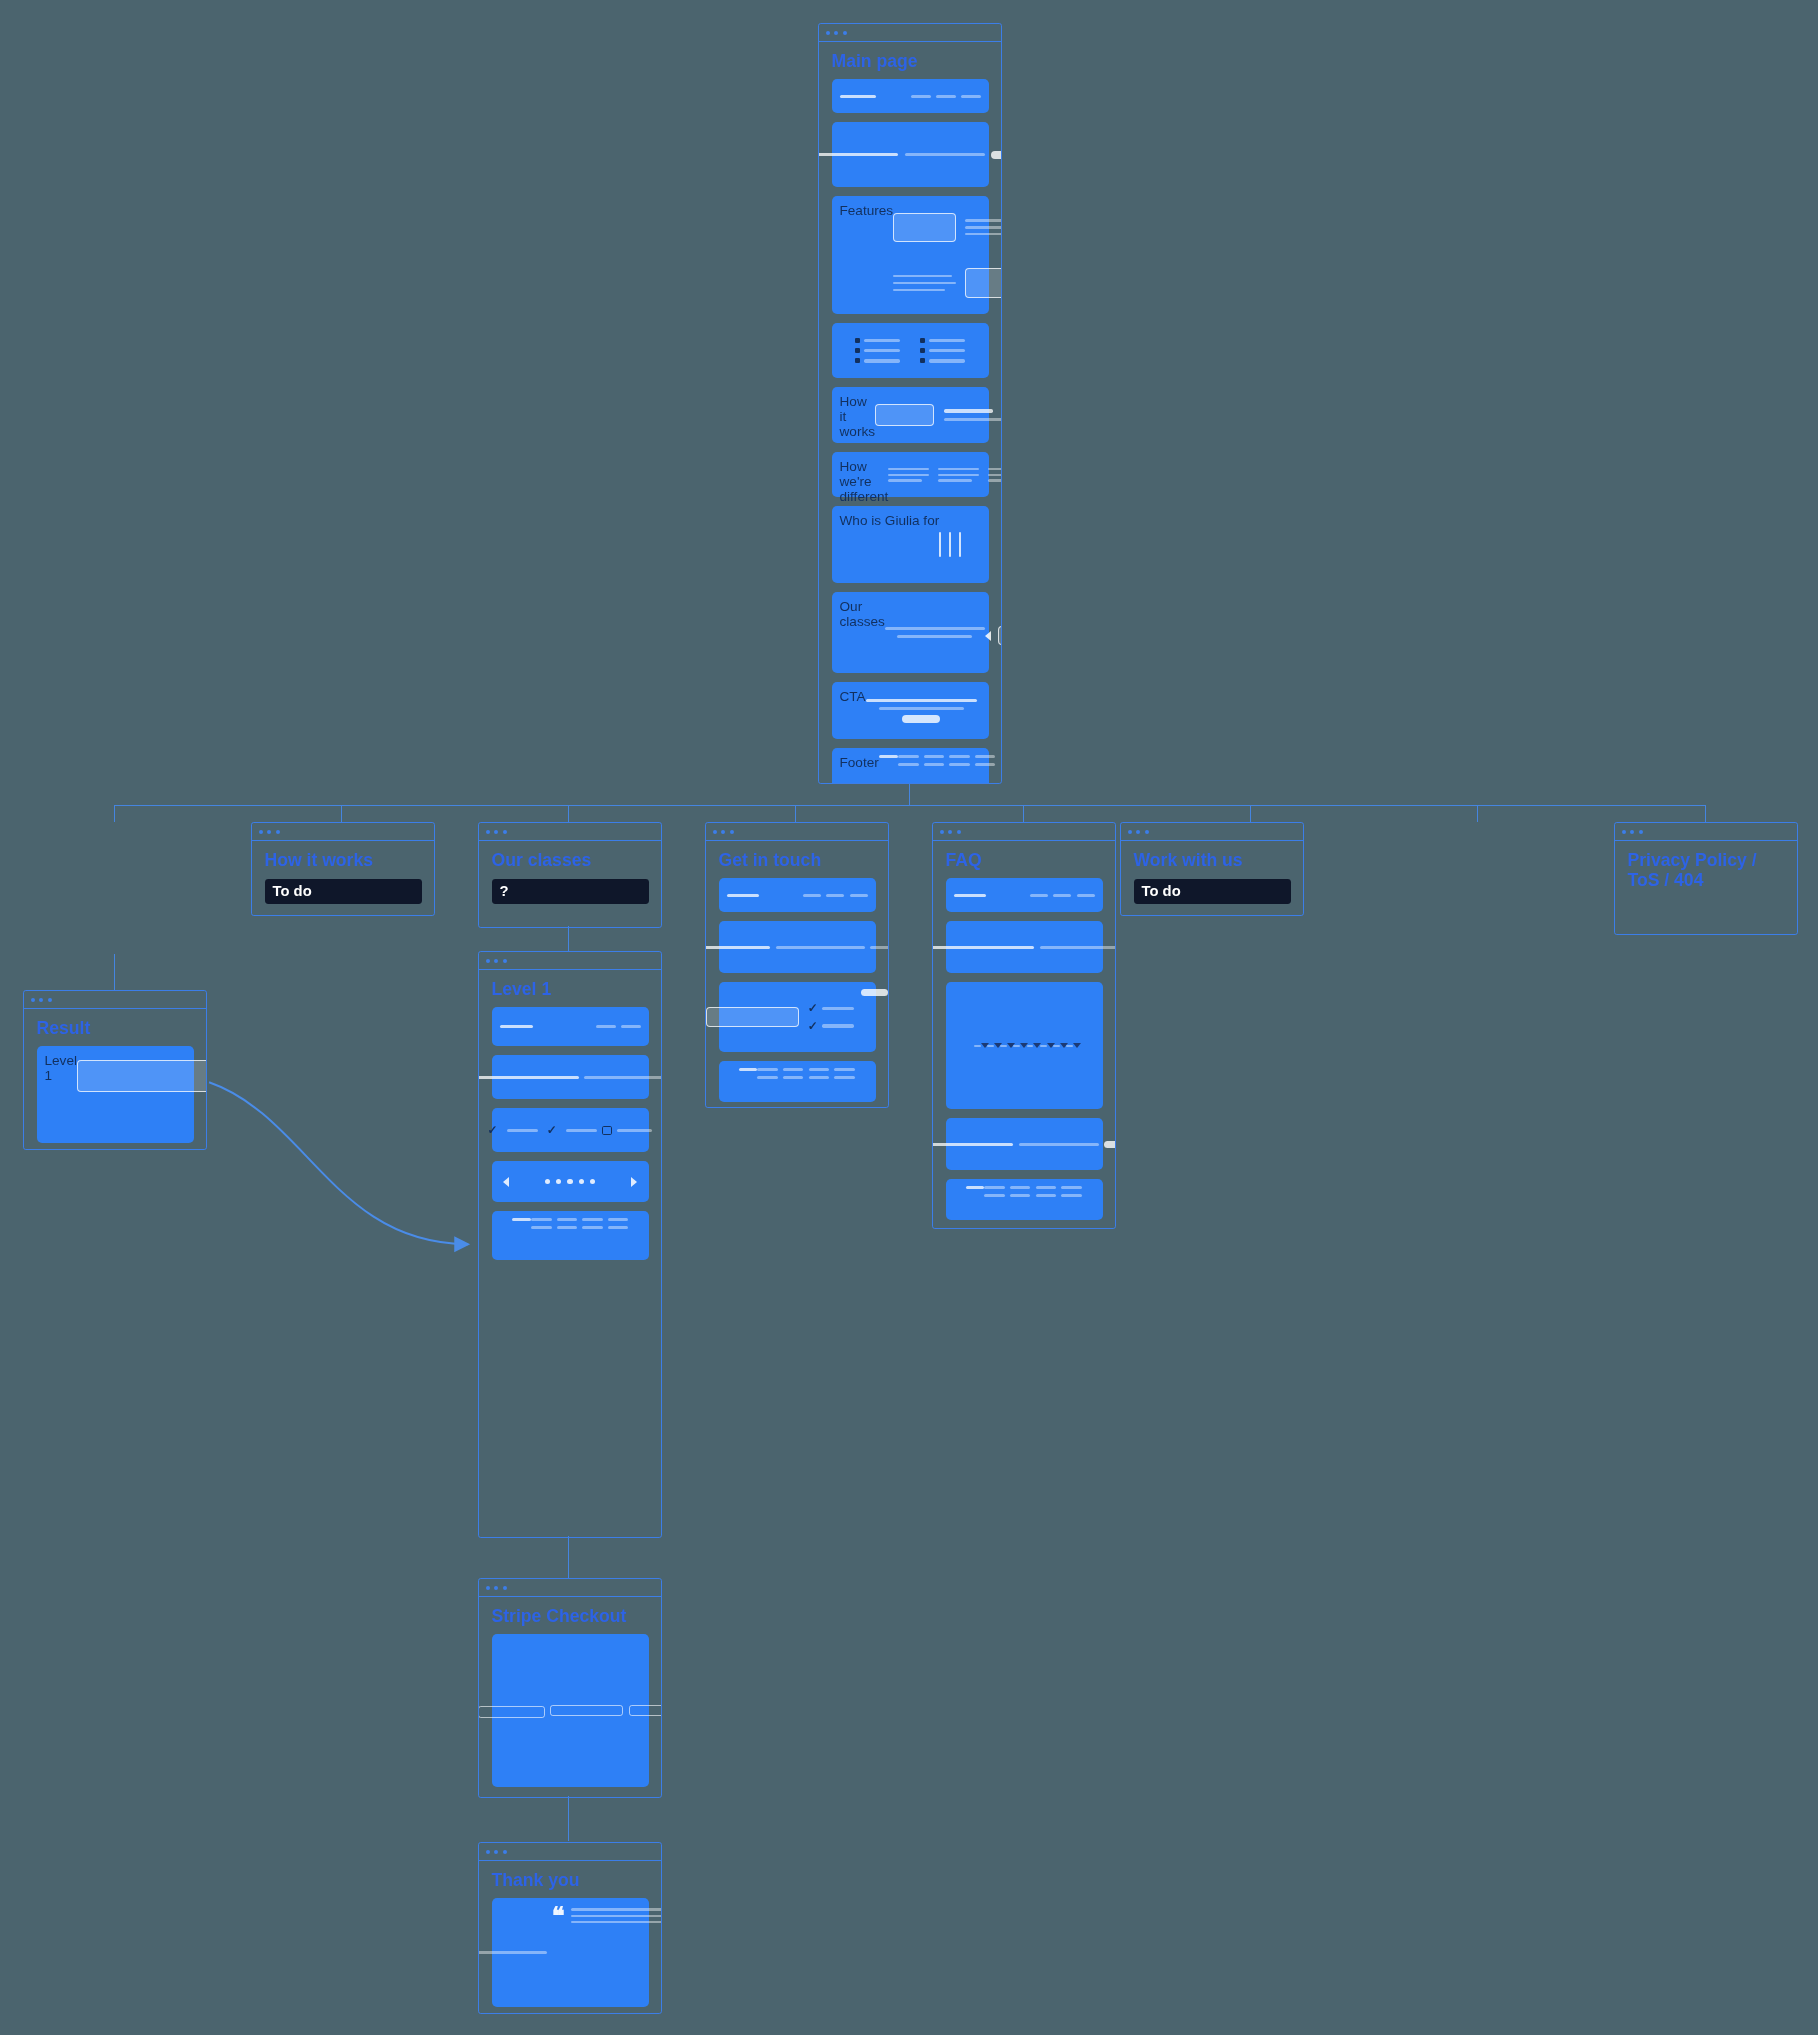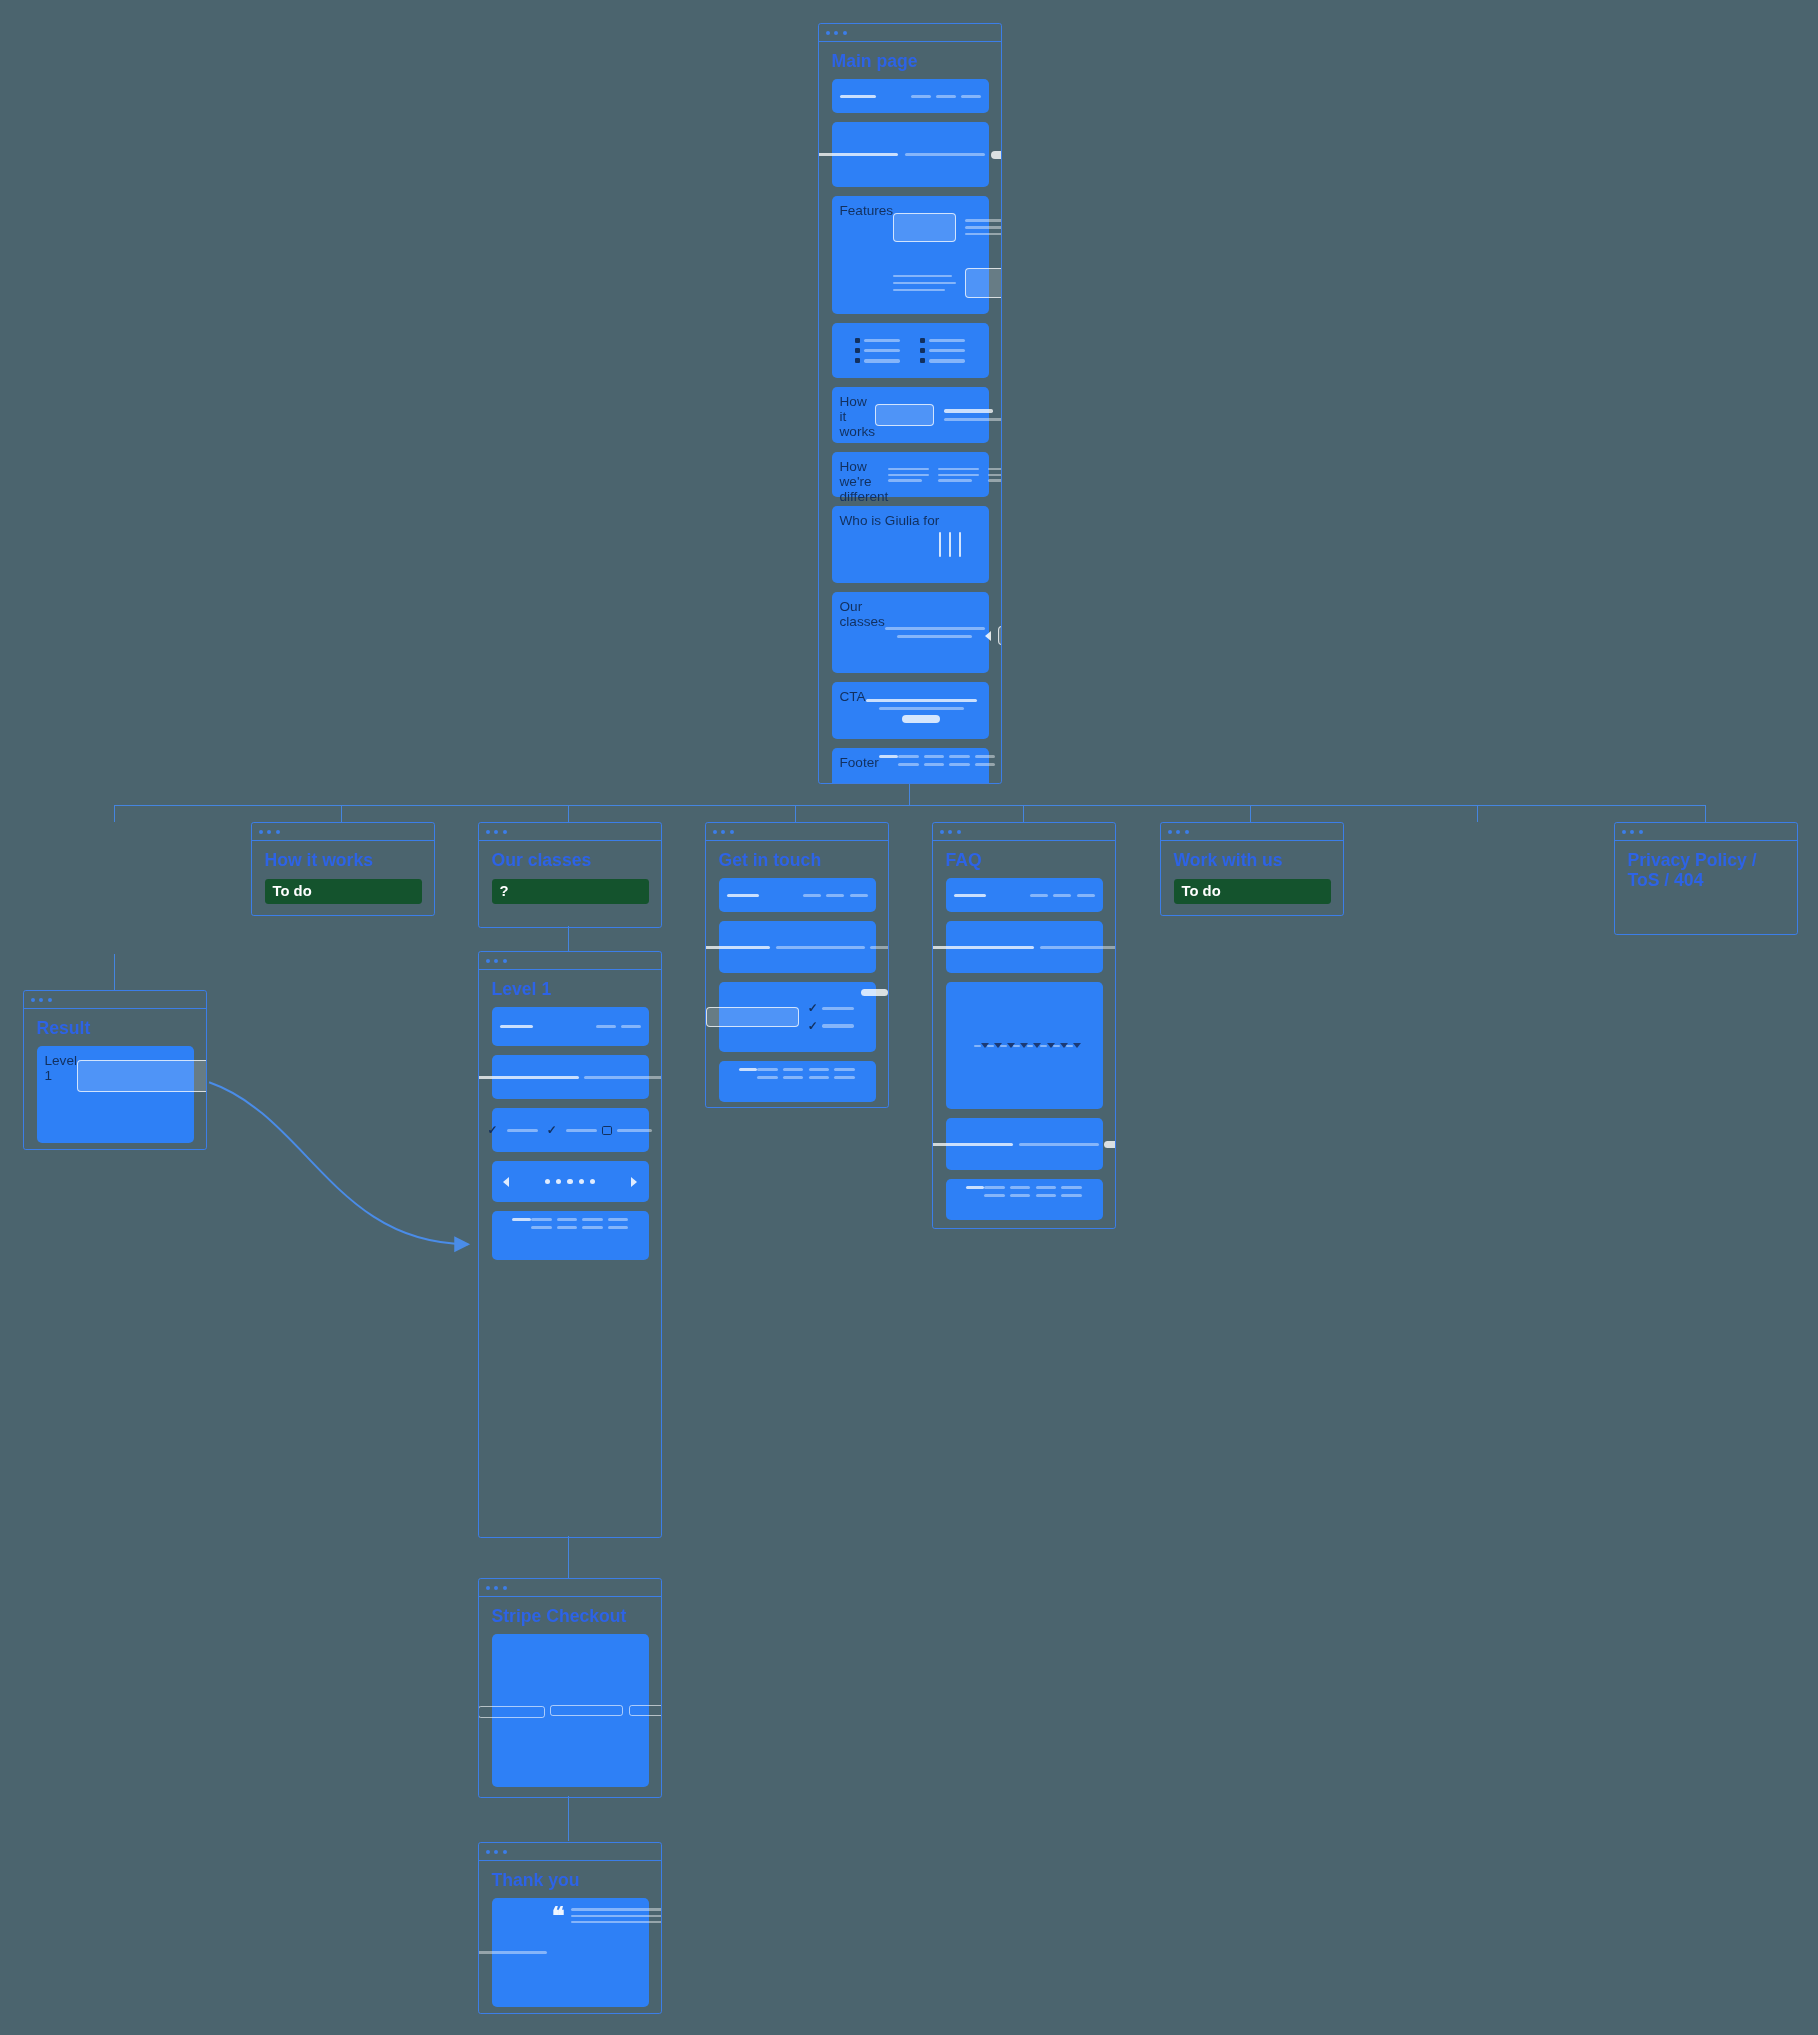--- a/index.html
+++ b/index.html
@@ -16,21 +16,21 @@
   .ln.s{height:2.3px;}
   .wt{background:rgba(255,255,255,.75);}
   .full{width:100%;}
   .box{border:1.1px solid rgba(255,255,255,.75);background:rgba(255,255,255,.16);border-radius:4px;box-sizing:border-box;flex:none;}
   .boxp{border:1.1px solid rgba(255,255,255,.6);border-radius:2.8px;box-sizing:border-box;flex:none;}
   .pill{background:rgba(255,255,255,.8);border-radius:568px;flex:none;}
   .r{display:flex;align-items:center;}
   .c{display:flex;flex-direction:column;}
   .sb{justify-content:space-between;}
   .ct{align-items:center;justify-content:center;}
-  .badge{margin:1.1px 12.5px 10.2px;background:#14532d;border-radius:3.4px;color:#fff;font-weight:bold;font-size:14.8px;padding:4px 8px;line-height:1.1;}
+  .badge{margin:1.1px 12.5px 10.2px;background:#0f172a;border-radius:3.4px;color:#fff;font-weight:bold;font-size:14.8px;padding:4px 8px;line-height:1.1;}
   .bdot{width:5.1px;height:5.1px;border-radius:1.1px;background:#12305f;flex:none;}
   .check{color:#12305f;font-size:12px;font-weight:bold;line-height:1;flex:none;}
   .quote{color:rgba(255,255,255,.92);font-size:24px;font-weight:bold;line-height:.7;flex:none;}
   .cardown{width:0;height:0;border-left:4px solid transparent;border-right:4px solid transparent;border-top:5.1px solid #1c3a74;flex:none;}
   .tl{width:0;height:0;border-top:5.1px solid transparent;border-bottom:5.1px solid transparent;border-right:6.3px solid rgba(255,255,255,.85);flex:none;}
   .tr{width:0;height:0;border-top:5.1px solid transparent;border-bottom:5.1px solid transparent;border-left:6.3px solid rgba(255,255,255,.85);flex:none;}
   .cdot{width:5.1px;height:5.1px;border-radius:50%;background:rgba(255,255,255,.85);flex:none;}
   .sqicon{width:7.4px;height:7.4px;border:1.1px solid #12305f;border-radius:1.7px;flex:none;}
   .g44{display:grid;grid-template-columns:repeat(4,20.5px);gap:5.1px;}
   .g44 .ln{width:20.5px;height:2.8px;}
@@ -551,21 +551,21 @@
               <span class="ln"></span>
               <span class="ln"></span>
               <span class="ln"></span>
           </div>
         </div>
       </div>
 
     </div>
   </div>
 
-  <div class="frame" style="left:1160px;top:822px;width:182px;height:92px">
+  <div class="frame" style="left:1120px;top:822px;width:182px;height:92px">
     <div class="fhead">
       <span class="dot"></span>
         <span class="dot"></span>
         <span class="dot"></span>
     </div>
     <div class="ftitle">Work with us</div>
     <div class="badge">To do</div>
   </div>
 
 

